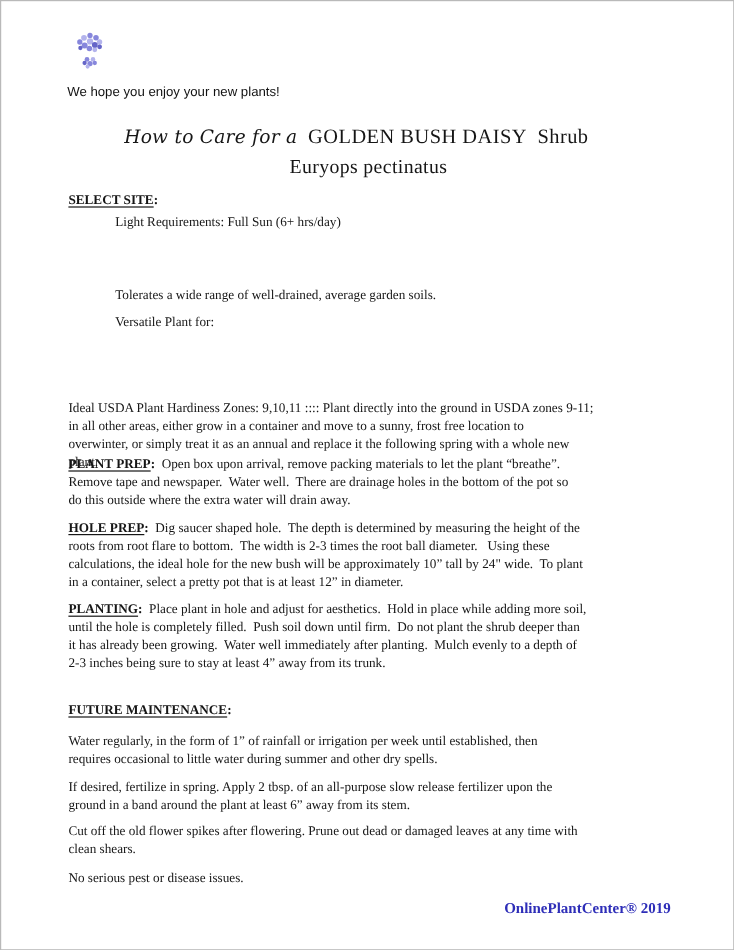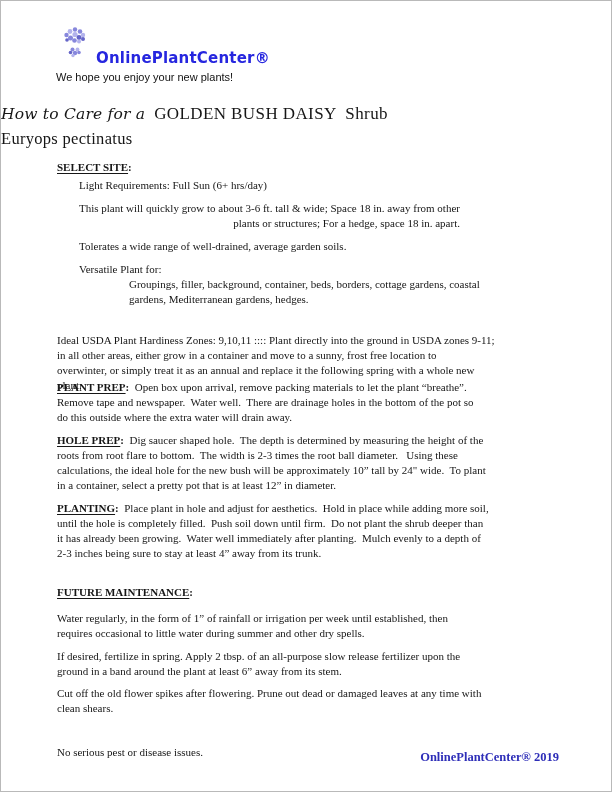--- a/index.html
+++ b/index.html
@@ -23,40 +23,40 @@
     color: var(--brand_blue, #2626DF);
   }
   .tagline {
     position: absolute; left: 55px; top: 70px;
     font-family: "Liberation Sans", sans-serif;
     font-size: 11px; color: #111111;
   }
   
   .title-line {
     position: absolute; left: 0; top: 103px; width: 592px;
-    white-space: pre;
+    text-align: center; white-space: pre;
   }
   .title-script {
     font-family: "DejaVu Serif", serif; font-style: italic;
     font-size: 15.5px; letter-spacing: 0.2px;
   }
   .title-main {
     font-family: "Liberation Serif", serif;
     font-size: 17px; letter-spacing: 0.4px; margin-left: 9px;
   }
   .title-latin {
     position: absolute; left: 0; top: 128px; width: 612px;
-    text-align: left; font-size: 16.5px; letter-spacing: 0.3px;
+    text-align: center; font-size: 16.5px; letter-spacing: 0.3px;
   }
   
   .para {
     position: absolute; left: 56px; margin: 0;
     font-size: 11px; line-height: 15px; white-space: pre;
   }
-  .ind1 { left: 78px; text-align: right; }
+  .ind1 { left: 95px; }
   .ind2 { left: 128px; }
   .hd {
     font-weight: bold;
     text-decoration: underline;
     text-decoration-thickness: 1.4px;
     text-underline-offset: 2px;
   }
   .hc { font-weight: bold; }
   .footer {
     position: absolute; right: 52px; top: 749px;
@@ -86,34 +86,29 @@
         <circle cx="18" cy="15.5" r="2" fill="#B3B3EC"></circle>
         <circle cx="11.5" cy="23.5" r="2" fill="#8787DC"></circle>
         <circle cx="16.5" cy="23.5" r="1.9" fill="#B3B3EC"></circle>
         <circle cx="9.5" cy="26.5" r="1.8" fill="#6565C8"></circle>
         <circle cx="14" cy="27" r="2.2" fill="#8787DC"></circle>
         <circle cx="18" cy="26.5" r="1.8" fill="#8787DC"></circle>
         <circle cx="12" cy="29.5" r="1.7" fill="#B3B3EC"></circle>
       </g>
     </svg>
   </span>
-  <div class="brand">OnlinePlantCenter®</div>
   <div class="tagline">We hope you enjoy your new plants!</div>
 
   <div class="title-line"><span class="title-script">How to Care for a</span><span class="title-main">GOLDEN BUSH DAISY  Shrub</span></div>
   <div class="title-latin">Euryops pectinatus</div>
 
   <p class="para" style="top:159px"><span class="hd">SELECT SITE</span><span class="hc">:</span></p>
   <p class="para ind1" style="top:177px">Light Requirements: Full Sun (6+ hrs/day)</p>
-  <p class="para ind1" style="top:200px">This plant will quickly grow to about 3-6 ft. tall &amp; wide; Space 18 in. away from other
-plants or structures; For a hedge, space 18 in. apart.</p>
   <p class="para ind1" style="top:238px">Tolerates a wide range of well-drained, average garden soils.</p>
   <p class="para ind1" style="top:261px">Versatile Plant for:</p>
-  <p class="para ind2" style="top:276px">Groupings, filler, background, container, beds, borders, cottage gardens, coastal
-gardens, Mediterranean gardens, hedges.</p>
 
   <p class="para" style="top:332px">Ideal USDA Plant Hardiness Zones: 9,10,11 :::: Plant directly into the ground in USDA zones 9-11;
 in all other areas, either grow in a container and move to a sunny, frost free location to
 overwinter, or simply treat it as an annual and replace it the following spring with a whole new
 plant.</p>
 
   <p class="para" style="top:379px"><span class="hd">PLANT PREP</span><span class="hc">:</span><span>  Open box upon arrival, remove packing materials to let the plant “breathe”.
 Remove tape and newspaper.  Water well.  There are drainage holes in the bottom of the pot so
 do this outside where the extra water will drain away.</span></p>
 
@@ -127,17 +122,17 @@
 it has already been growing.  Water well immediately after planting.  Mulch evenly to a depth of
 2-3 inches being sure to stay at least 4” away from its trunk.</span></p>
 
   <p class="para" style="top:584px"><span class="hd">FUTURE MAINTENANCE</span><span class="hc">:</span></p>
   <p class="para" style="top:610px">Water regularly, in the form of 1” of rainfall or irrigation per week until established, then
 requires occasional to little water during summer and other dry spells.</p>
   <p class="para" style="top:648px">If desired, fertilize in spring. Apply 2 tbsp. of an all-purpose slow release fertilizer upon the
 ground in a band around the plant at least 6” away from its stem.</p>
   <p class="para" style="top:685px">Cut off the old flower spikes after flowering. Prune out dead or damaged leaves at any time with
 clean shears.</p>
-  <p class="para" style="top:744px">No serious pest or disease issues.</p>
+  <p class="para" style="top:724px">No serious pest or disease issues.</p>
 
   <div class="footer">OnlinePlantCenter® 2019</div>
 
 </div>
 
 </body></html>

